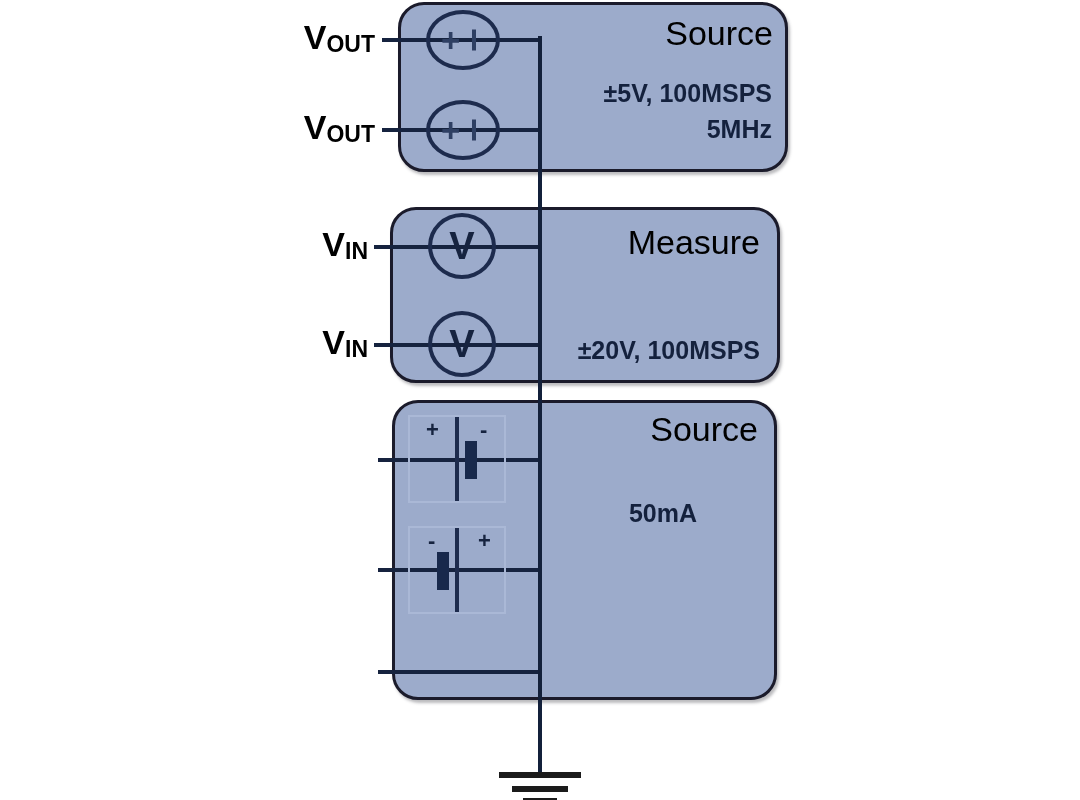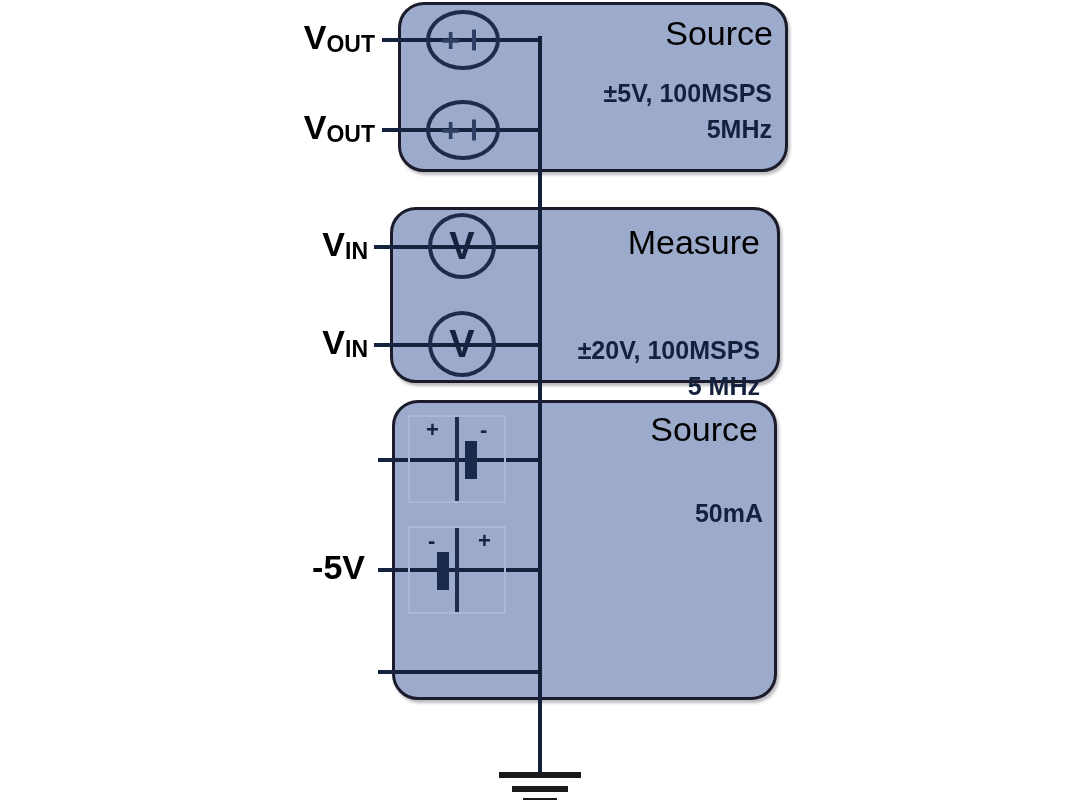--- a/index.html
+++ b/index.html
@@ -57,21 +57,21 @@
   .block-spec {
     position: absolute;
     color: #14213d;
     font-size: 25px;
     font-weight: bold;
     font-family: "Liberation Sans", sans-serif;
     text-align: right;
     white-space: nowrap;
     line-height: 1.42;
   }
-  .block-spec.left-align { text-align: right; }
+  .block-spec.left-align { text-align: center; }
 
   
   .wire-h {
     position: absolute;
     height: 4px;
     background: #16233f;
   }
   .bus {
     position: absolute;
     width: 4px;
@@ -198,21 +198,20 @@
   <div class="pin-label" style="left:150px; top:227px; width:218px;">
     <span class="base">V</span><span class="sub">IN</span>
   </div>
   <div class="pin-label" style="left:150px; top:325px; width:218px;">
     <span class="base">V</span><span class="sub">IN</span>
   </div>
 
   <div class="block-title" style="left:460px; top:225px; width:300px;">Measure</div>
   <div class="block-spec" style="left:455px; top:285px; width:305px;margin-top:48px;">
     <div>±20V, 100MSPS</div>
-    <div>5 MHz</div>
   </div>
 
   <div class="block" style="left:392px; top:400px; width:385px; height:300px;"></div>
 
   <div class="wire-h" style="left:378px; top:458px; width:164px;"></div>
 
   <div class="wire-h" style="left:378px; top:568px; width:164px;"></div>
 
   <div class="wire-h" style="left:378px; top:670px; width:164px;"></div>
 
@@ -225,23 +224,20 @@
   </div>
 
   <div class="battery" style="left:408px; top:526px; width:98px; height:88px;">
     <div class="ghostbox" style="left:0; top:0; width:98px; height:88px;"></div>
     <div class="plate-long" style="left:47px; top:2px;  height:84px;"></div>
     <div class="plate-short" style="left:29px; top:26px; height:38px;"></div>
     <span class="sign" style="left:20px; top:4px;">-</span>
     <span class="sign" style="left:70px; top:4px;">+</span>
   </div>
 
-  <div class="pin-label" style="left:150px; top:550px; width:215px;">
-    <span class="base">-5V</span>
-  </div>
 
   <div class="block-title" style="left:458px; top:412px; width:300px;">Source</div>
   <div class="block-spec left-align" style="left:563px; top:496px; width:200px;">
     <div>50mA</div>
   </div>
 
   <div class="bus" style="left:538px; top:36px; height:740px;"></div>
 
   <div class="gnd-bar" style="left:499px; top:772px; width:82px;"></div>
   <div class="gnd-bar" style="left:512px; top:786px; width:56px;"></div>

